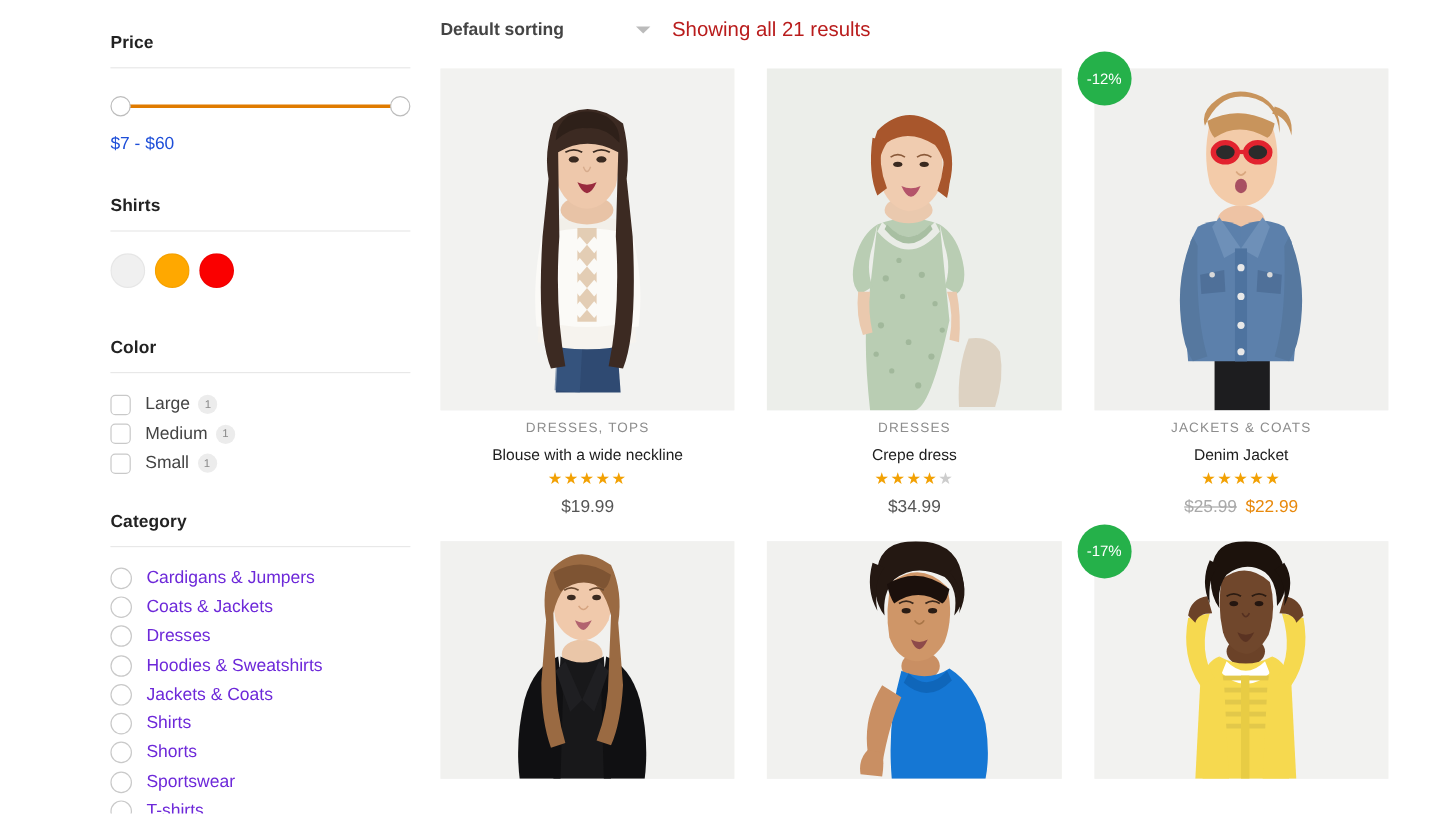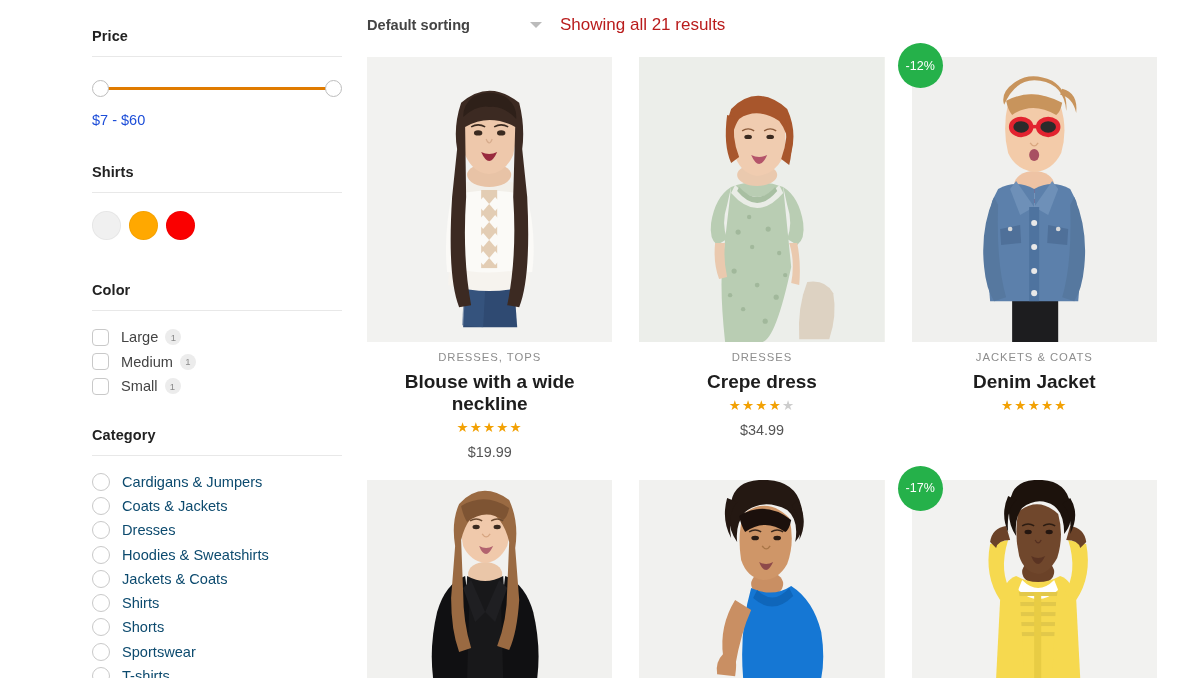--- a/index.html
+++ b/index.html
@@ -126,21 +126,21 @@
   }
   .cat-radio {
     width: 18px; height: 18px;
     border: 1px solid #c9c9c9;
     border-radius: 50%;
     background: #ffffff;
     flex: 0 0 18px;
   }
   .cat-label {
     font-size: 14.6px;
-    color: #0c4a6e;
+    color: #6d28d9;
     margin-left: 12px;
     white-space: nowrap;
   }
 
   
   .main {
     flex: 1;
     padding: 10px 43px 0 0;
     min-width: 0;
   }
@@ -206,22 +206,22 @@
   }
 
   .p-meta { text-align: center; padding-top: 9px; }
   .p-cat {
     font-size: 11.3px;
     letter-spacing: 0.95px;
     color: #8d8d8d;
     text-transform: uppercase;
   }
   .p-title {
-    font-size: 19px;
-    font-weight: bold;
+    font-size: 13px;
+    font-weight: normal;
     color: #1d1d1d;
     margin-top: 8px;
     cursor: pointer;
   }
   .p-stars {
     margin-top: 6px;
     font-size: 13.5px;
     letter-spacing: 1.2px;
     line-height: 1;
   }
@@ -483,20 +483,23 @@
               <rect x="118" y="68" width="9" height="3.5" fill="#e2232f"></rect>
             </g>
             <ellipse cx="122" cy="98" rx="5" ry="6" fill="#a85062"></ellipse>
             <path d="M118 86 Q122 92 126 86" stroke="#d9a77f" stroke-width="1.3" fill="none"></path>
           </svg>
         </div>
         <div class="p-meta">
           <div class="p-cat">JACKETS &amp; COATS</div>
           <div class="p-title">Denim Jacket</div>
           <div class="p-stars"><span class="star-on">★★★★★</span></div>
+          <div class="p-price">
+            <span class="price-old">$25.99</span><span class="price-new">$22.99</span>
+          </div>
         </div>
       </article>
 
       <article class="product">
         <div class="thumb row2">
           <svg viewBox="0 0 245 198" preserveAspectRatio="xMidYMid slice">
             <rect width="245" height="198" fill="#f1f1ef"></rect>
             <ellipse cx="118" cy="94" rx="17" ry="12" fill="#eac6a8"></ellipse>
             <path d="M100 96 Q118 106 136 96 L142 198 L94 198Z" fill="#18181a"></path>
             <path d="M98 96 Q78 104 70 132 Q62 166 66 198 L100 198 L102 128Z" fill="#101012"></path>

